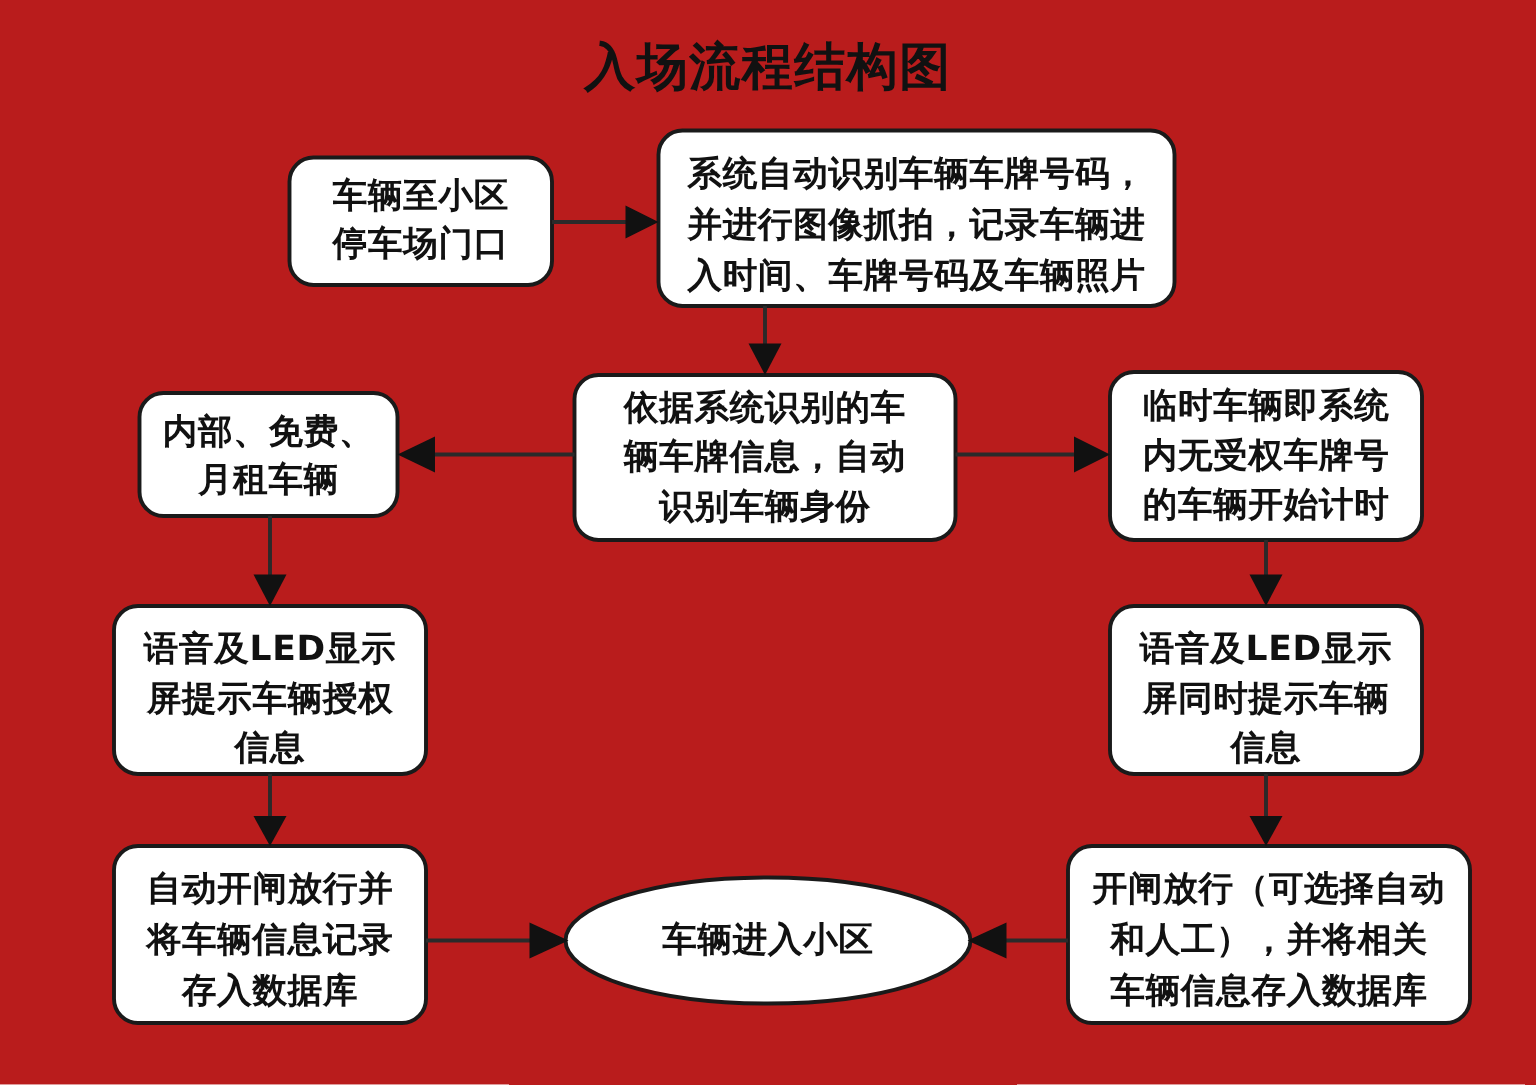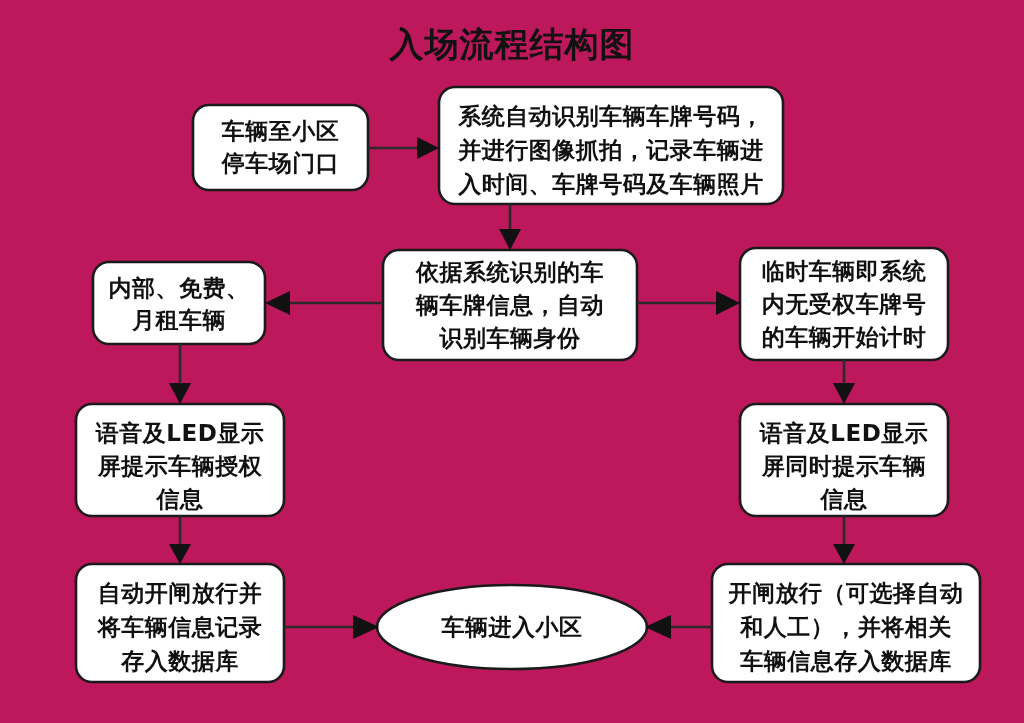--- a/index.html
+++ b/index.html
@@ -4,21 +4,21 @@
 <style>
   html, body {
     margin: 0;
     padding: 0;
     background: #ffffff;
   }
   #page {
     position: relative;
     width: 1024px;
     height: 723px;
-    background: #be185d;
+    background: #b91c1c;
     overflow: hidden;
     font-family: "DejaVu Sans", "Liberation Sans", sans-serif;
   }
   #chart-svg {
     position: absolute;
     left: 0;
     top: 0;
     width: 1024px;
     height: 723px;
   }

